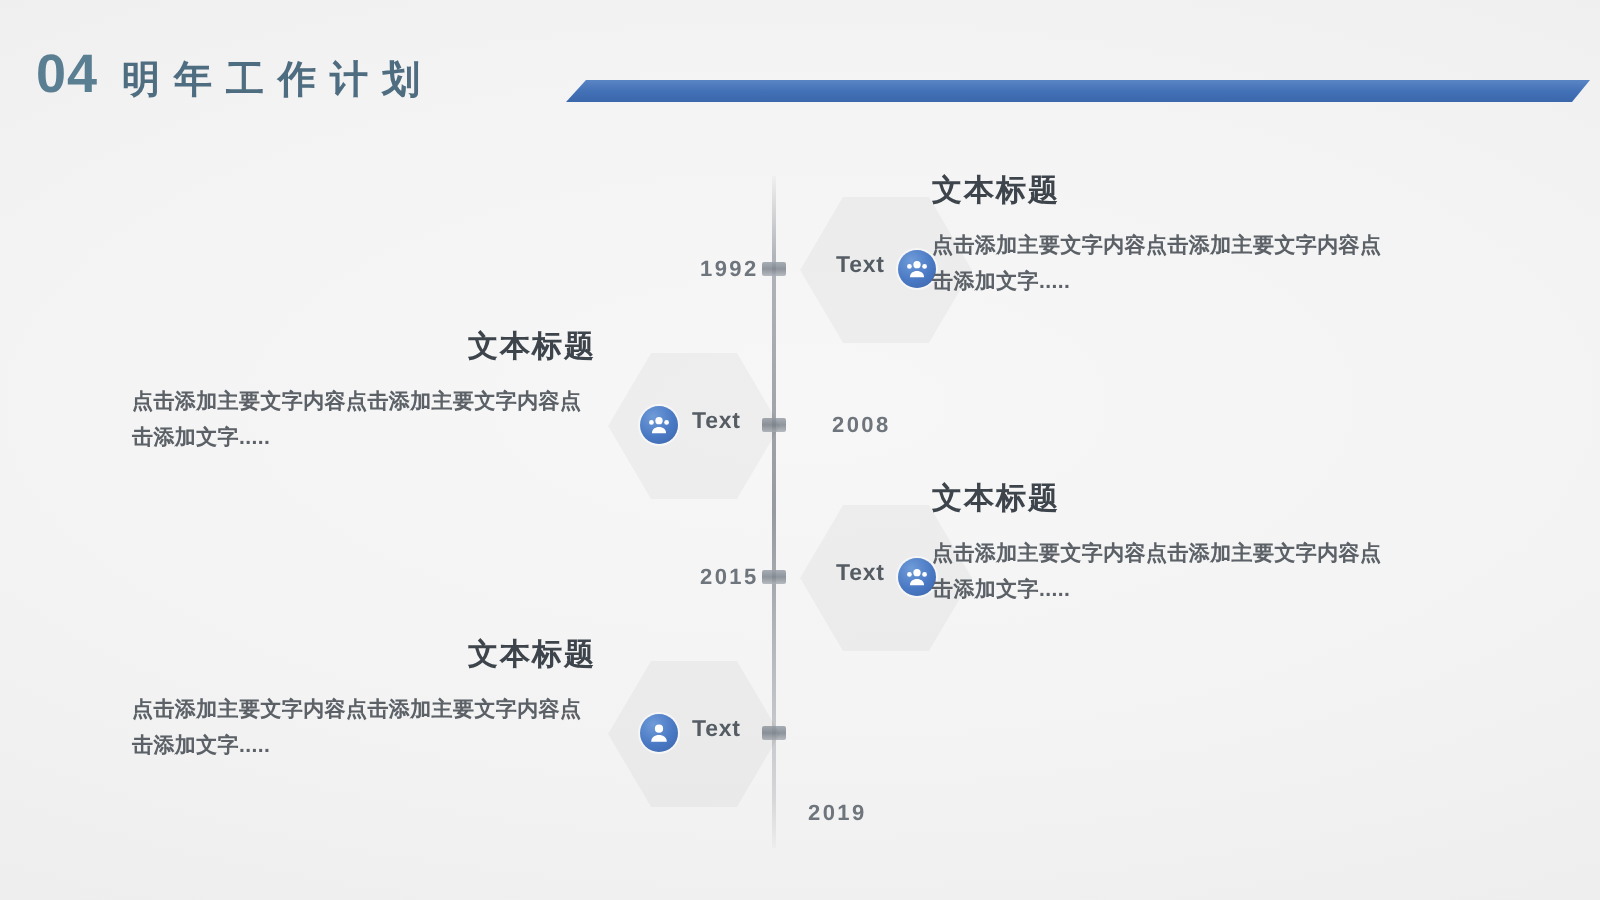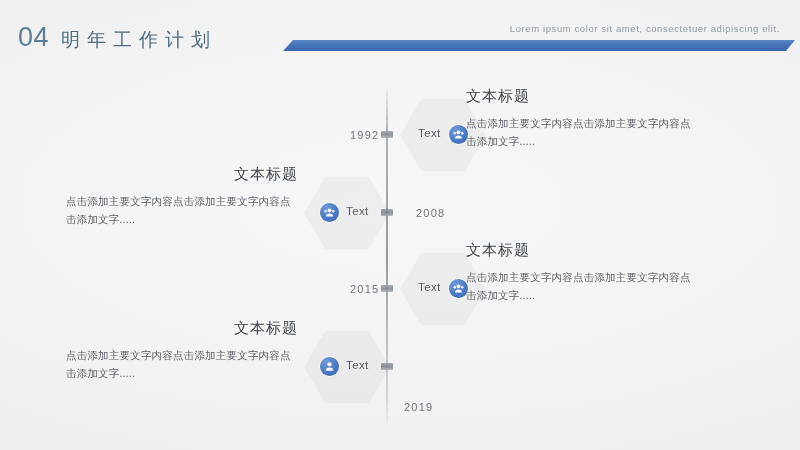--- a/index.html
+++ b/index.html
@@ -13,20 +13,21 @@
     font-family: "Liberation Sans", sans-serif;
     background: #f2f2f2;
   }
   .slide {
     position: relative;
     width: 800px;
     height: 450px;
     background:
       radial-gradient(ellipse 120% 90% at 50% 45%, #f7f7f7 0%, #f3f3f3 45%, #e9e9e9 100%);
     overflow: hidden;
+    font-weight: bold;
   }
 
   
   .header {
     position: absolute;
     left: 0; top: 0;
     width: 800px;
     height: 70px;
   }
   .title-block {
@@ -174,21 +175,20 @@
 <body>
 
 <div class="slide">
 
   <div class="header">
     <div class="title-block">
       <span class="title-num">04</span>
       <span class="title-text">明年工作计划</span>
     </div>
     <div class="ribbon"></div>
-    <div class="subtitle">Lorem ipsum color sit amet, consectetuer adipiscing elit.</div>
   </div>
 
   <div class="axis"></div>
   <div class="node" style="top:131px"></div>
   <div class="node" style="top:209px"></div>
   <div class="node" style="top:285px"></div>
   <div class="node" style="top:363px"></div>
 
   <div class="entry right" style="top:88px">
     <div class="year" style="left:-36px; top:41px; text-align:right;">1992</div>

